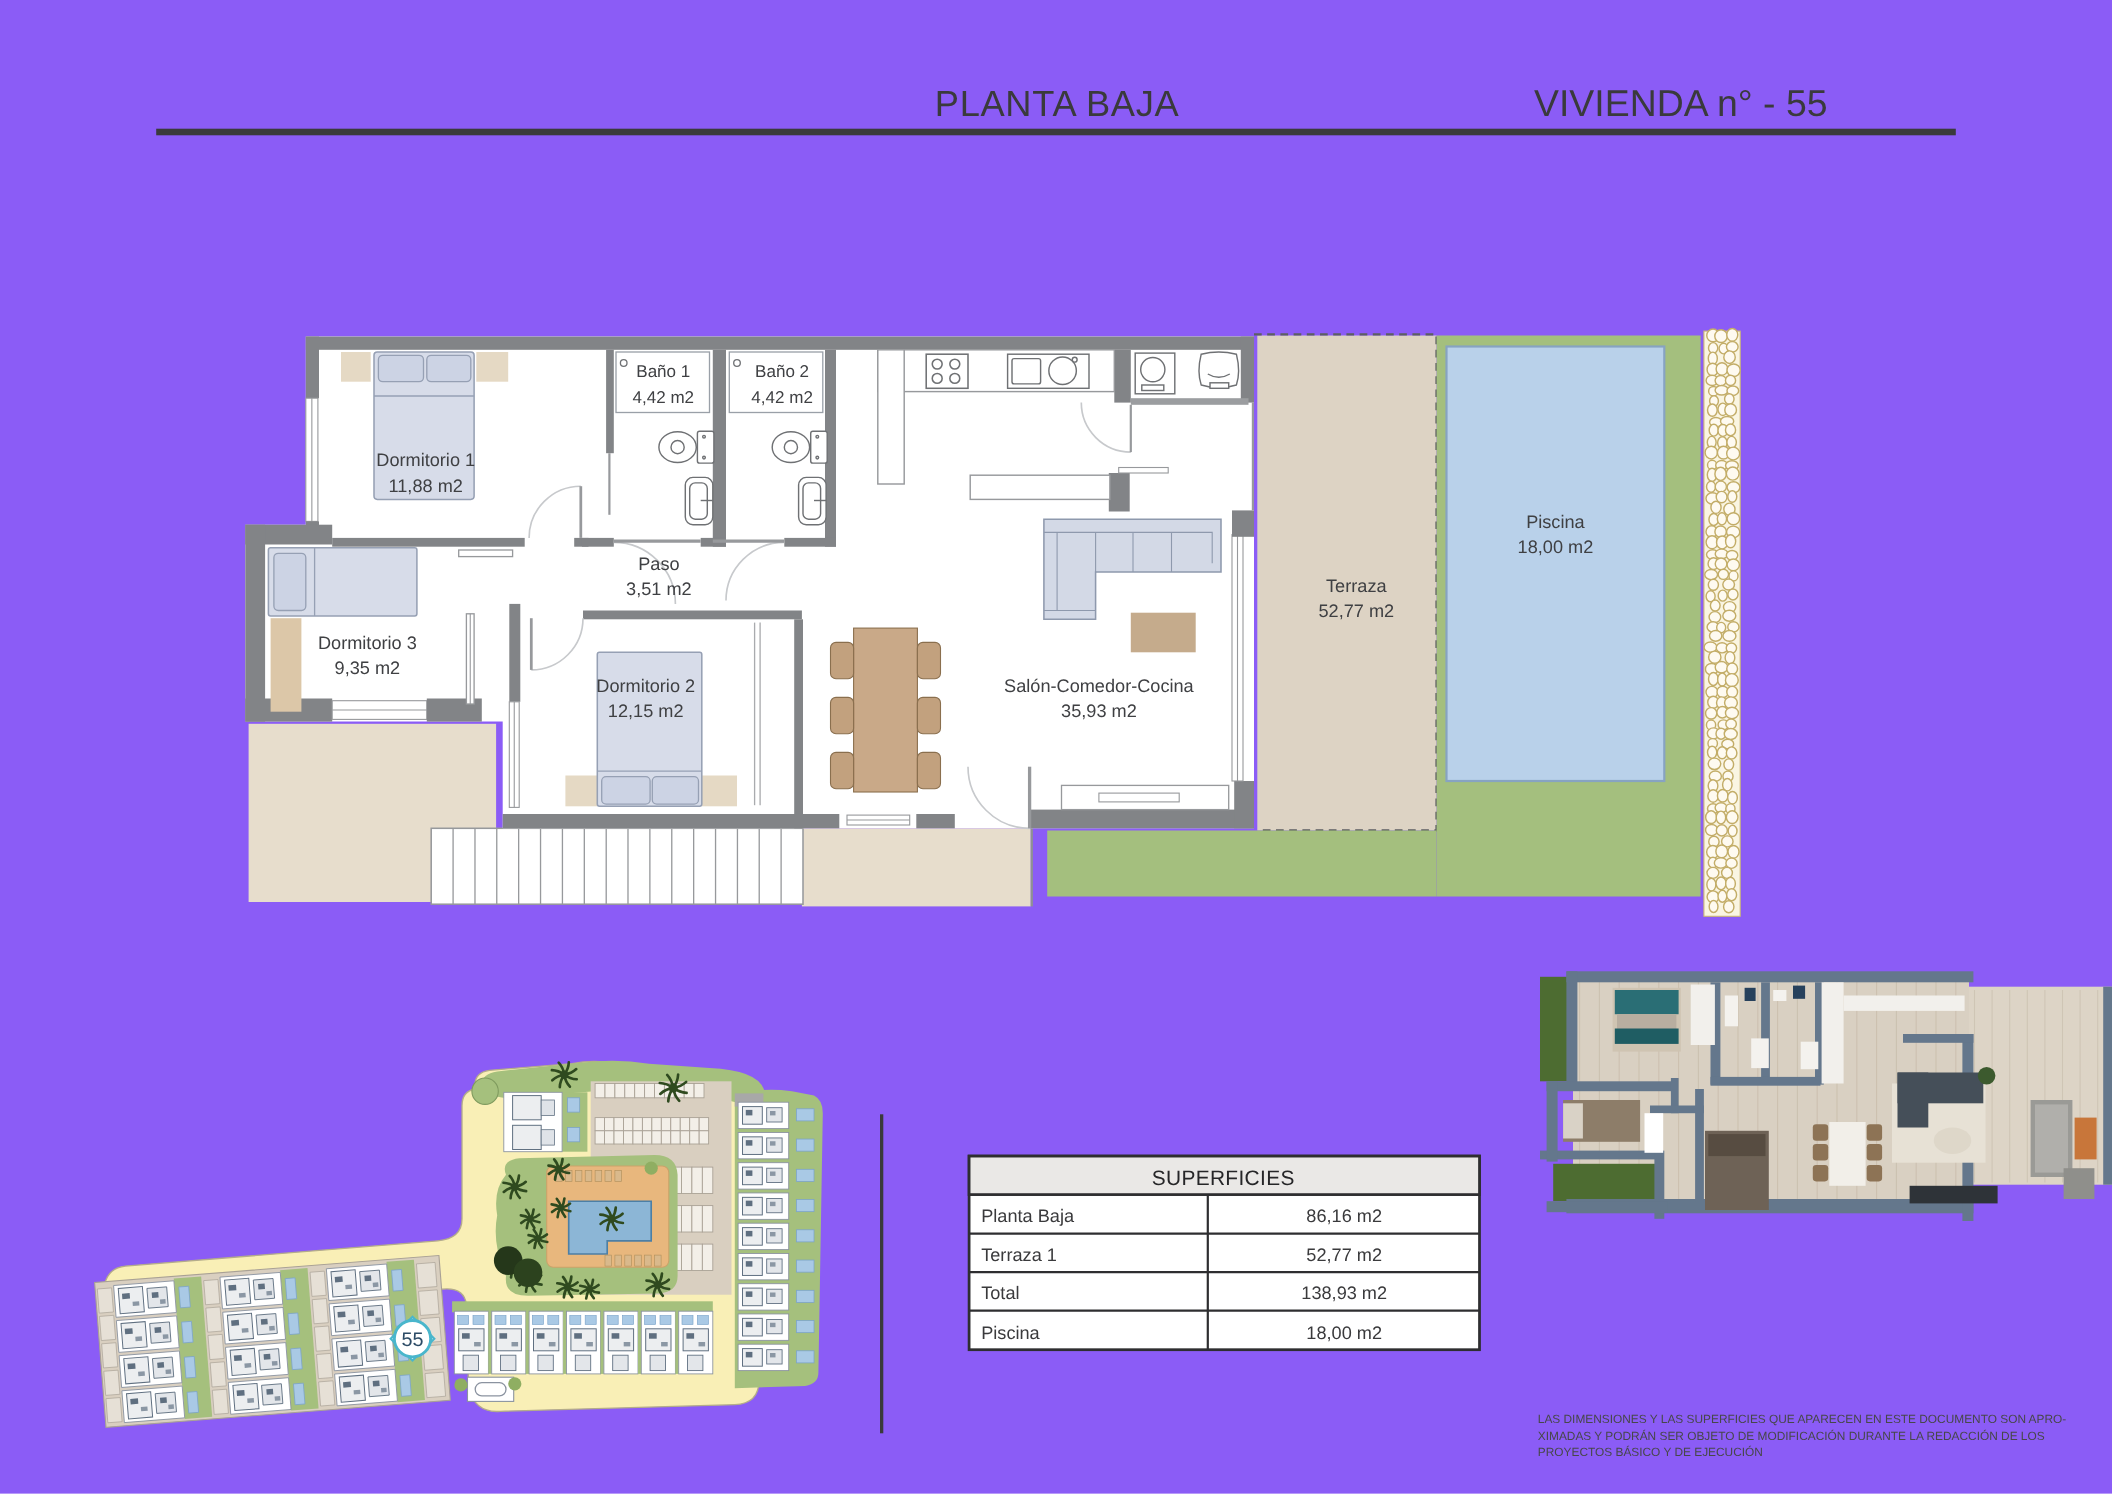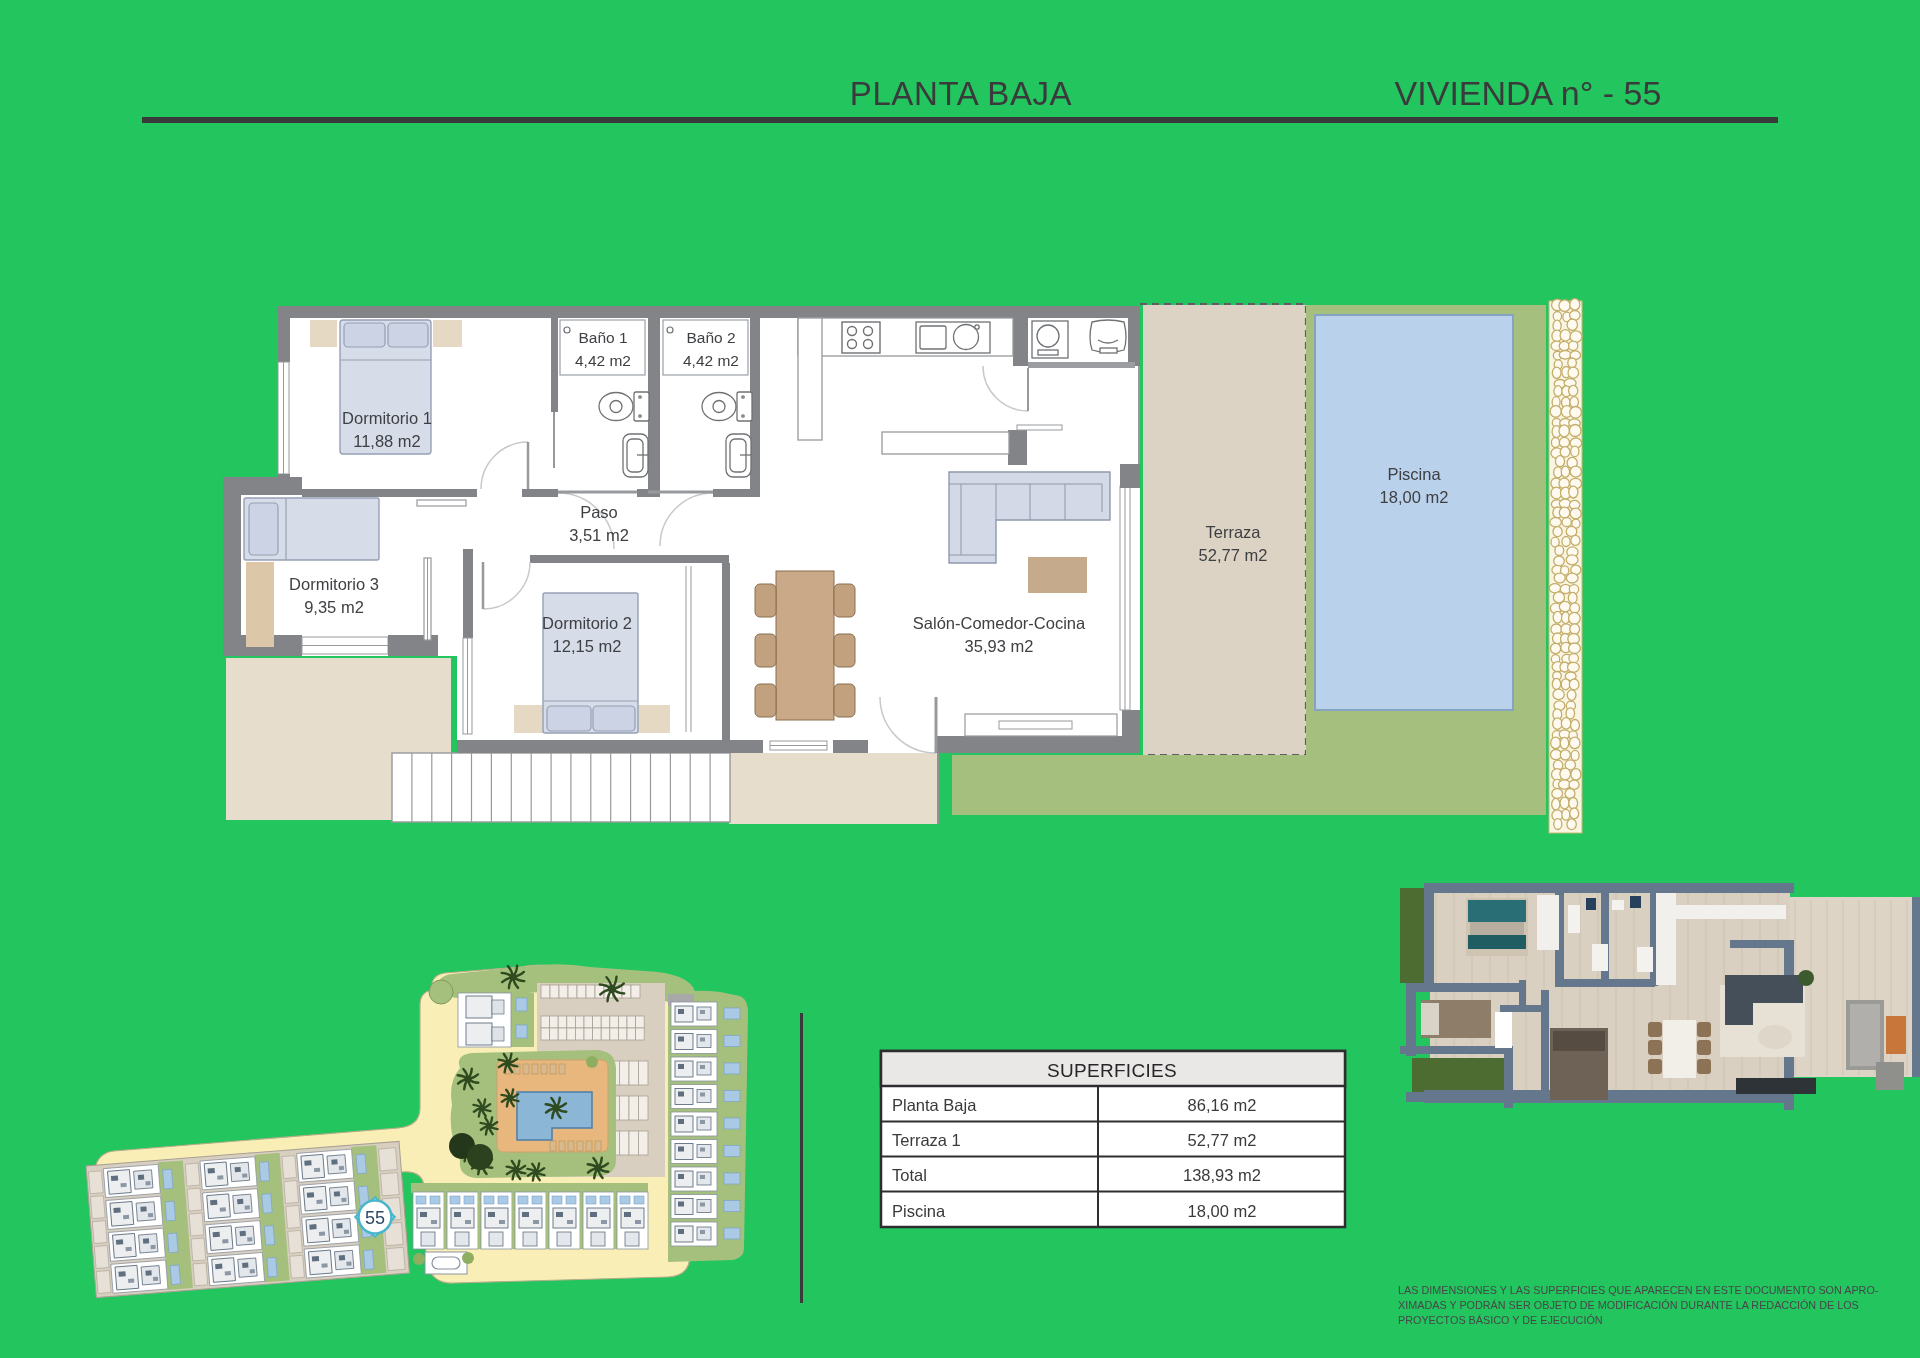--- a/index.html
+++ b/index.html
@@ -1,16 +1,16 @@
 <!DOCTYPE html>
 <html><head>
 <meta charset="utf-8">
 <style>
 html,body{margin:0;padding:0;background:#ffffff;}
-#page{position:relative;width:1920px;height:1358px;background:#22c55e;overflow:hidden;
+#page{position:relative;width:1920px;height:1358px;background:#8b5cf6;overflow:hidden;
 font-family:"Liberation Sans",sans-serif;}
 svg{position:absolute;top:0;left:0;}
 text{font-family:"Liberation Sans",sans-serif;}
 </style>
 </head>
 <body>
 <div id="page">
 <svg width="1920" height="1358" viewBox="0 0 1920 1358">
 
 <text x="961" y="105" font-size="33" letter-spacing="0.6" fill="#3a3a3c" text-anchor="middle">PLANTA BAJA</text>

